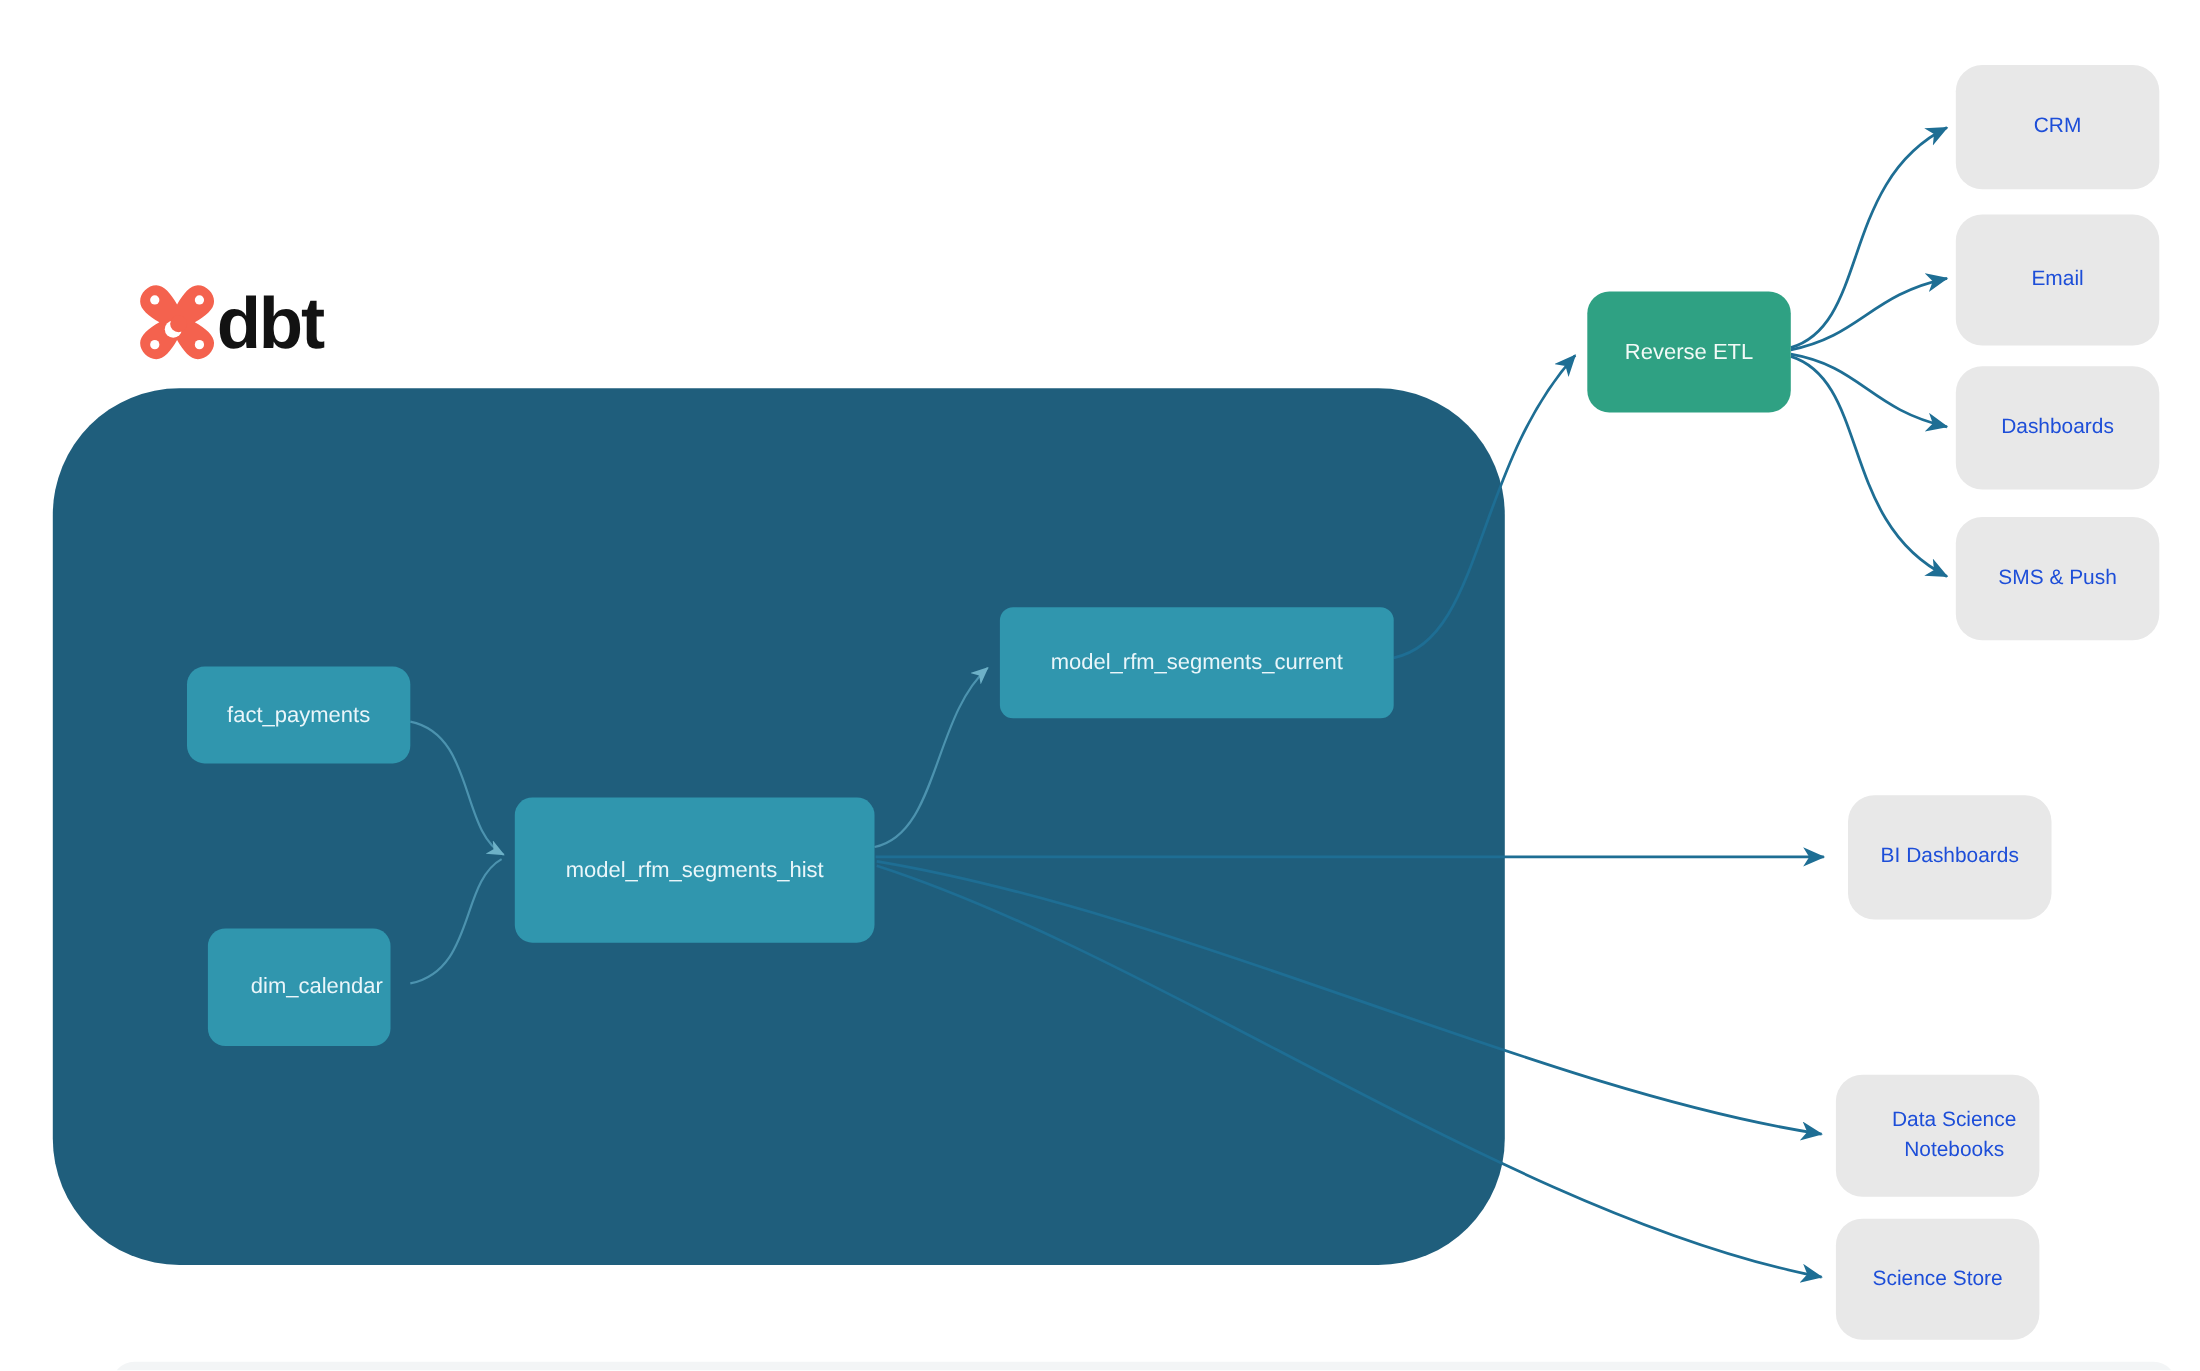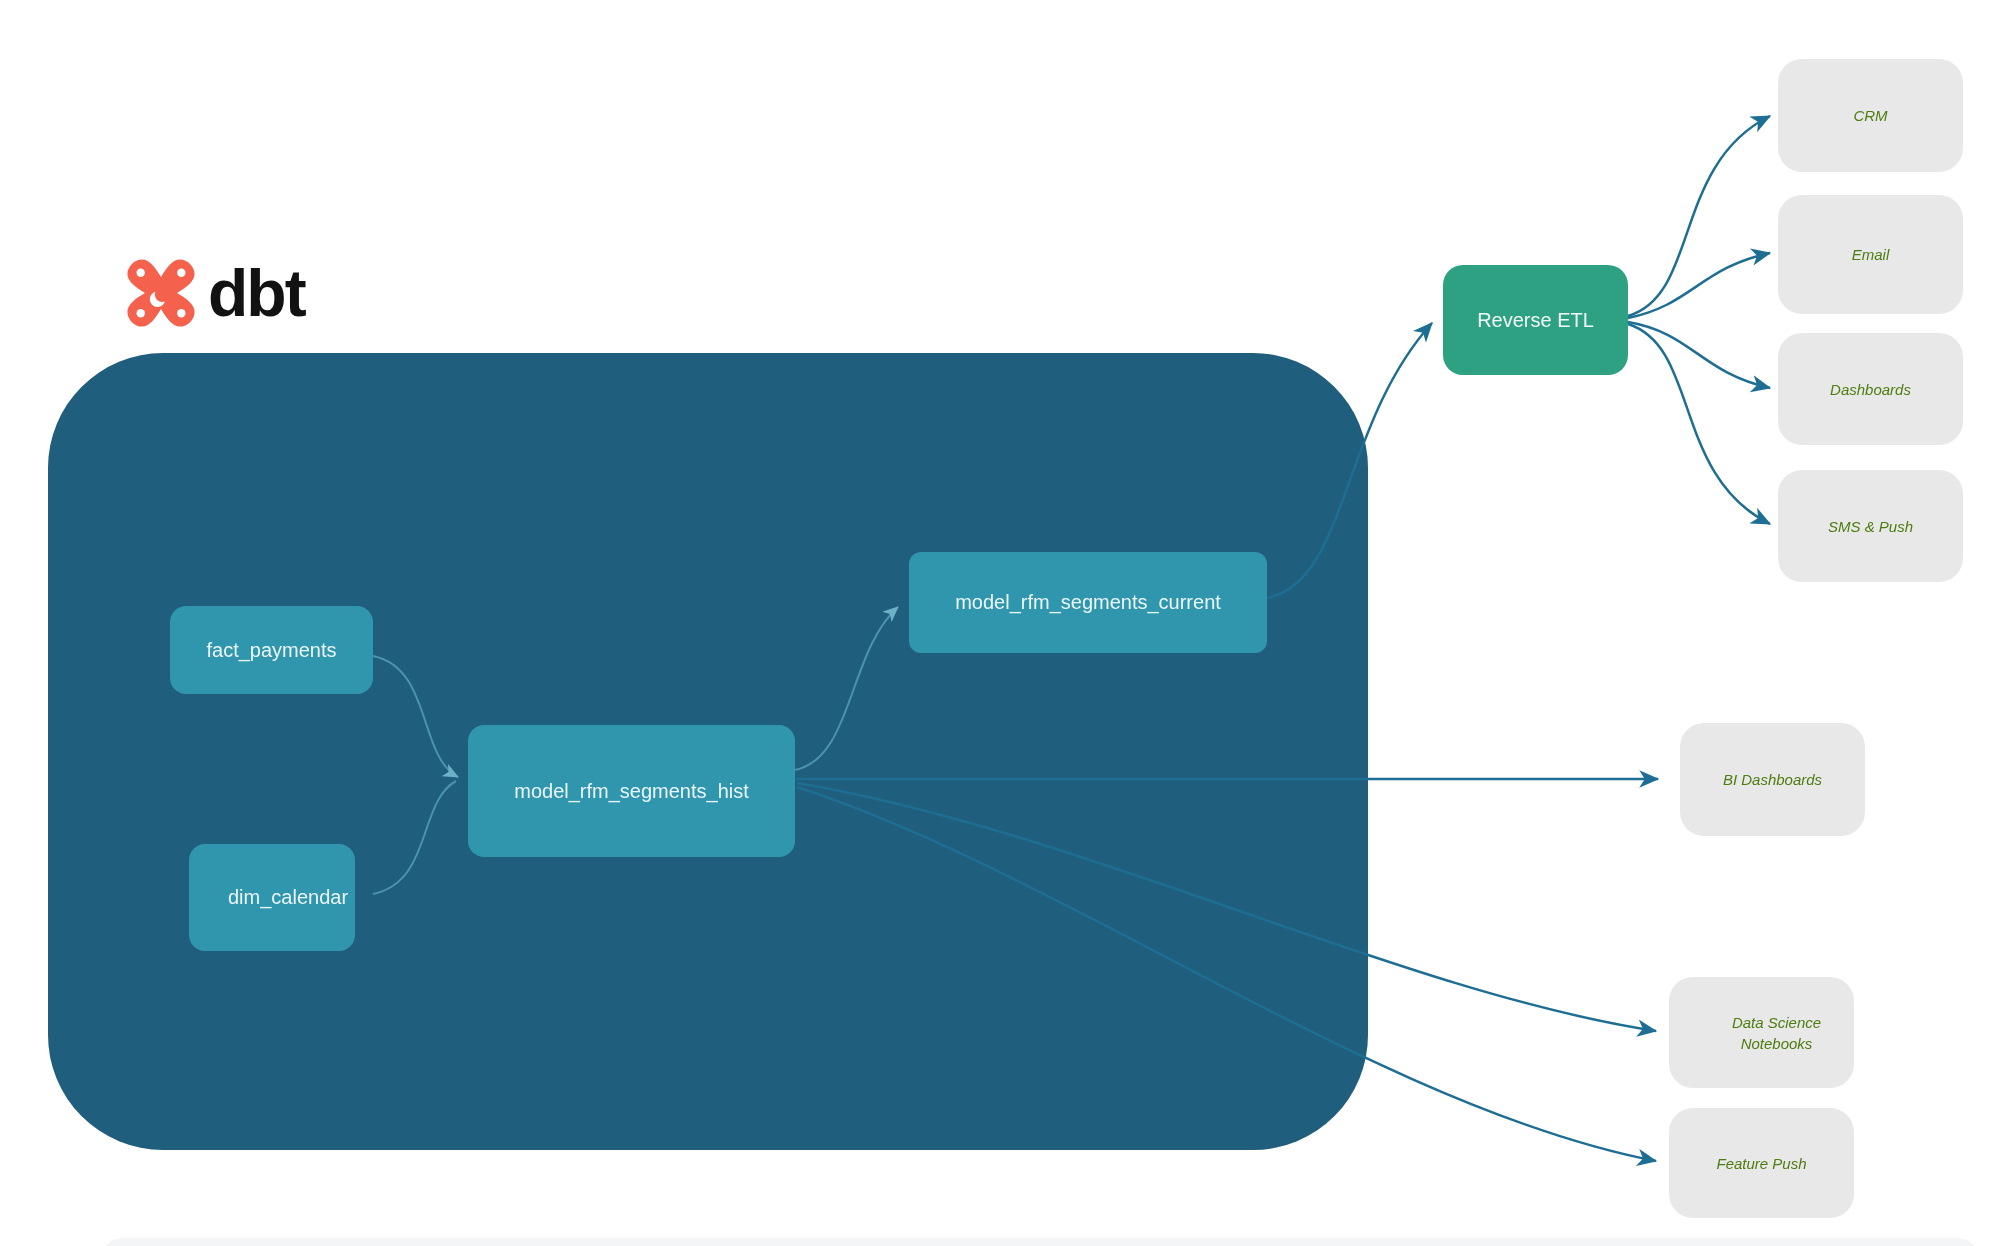--- a/index.html
+++ b/index.html
@@ -1,21 +1,21 @@
 <!DOCTYPE html>
 <html><head>
 <meta charset="utf-8">
 <style>
   html,body{margin:0;padding:0;background:#ffffff;}
   .stage{
     position:relative;width:2000px;height:1246px;overflow:hidden;
     background:#ffffff;font-family:"Liberation Sans",sans-serif;
   }
   
-  .logo{position:absolute;left:126px;top:258px;display:flex;align-items:flex-start;gap:12px;}
+  .logo{position:absolute;left:126px;top:258px;display:flex;align-items:flex-start;gap:1px;}
   .logo-icon{width:70px;height:70px;display:block;}
   .logo-word{font-size:66px;font-weight:bold;color:#121212;letter-spacing:-2px;line-height:70px;}
   
   .dbt-container{
     position:absolute;left:48px;top:353px;width:1320px;height:797px;
     background:#1f5e7c;border-radius:115px;z-index:1;
   }
   
   .edges{position:absolute;left:0;top:0;z-index:2;}
   
@@ -30,22 +30,22 @@
   .n-current{left:909px;top:552px;width:358px;height:101px;border-radius:12px;}
   
   .n-retl{
     position:absolute;left:1443px;top:265px;width:185px;height:110px;z-index:3;
     background:#2fa183;border-radius:20px;color:#f2faf7;font-size:20px;
     display:flex;align-items:center;justify-content:center;
   }
   
   .gray{
     position:absolute;z-index:3;background:#e8e8e8;border-radius:24px;
-    color:#4d7c0f;font-size:15px;display:flex;align-items:center;justify-content:center;
-    text-align:center;box-sizing:border-box;padding:0 18px;line-height:1.4;font-style:italic;
+    color:#1d4ed8;font-size:19px;display:flex;align-items:center;justify-content:center;
+    text-align:center;box-sizing:border-box;padding:0 18px;line-height:1.4;
   }
   .g-crm {left:1778px;top:59px; width:185px;height:113px;}
   .g-email{left:1778px;top:195px;width:185px;height:119px;}
   .g-adv {left:1778px;top:333px;width:185px;height:112px;}
   .g-sms {left:1778px;top:470px;width:185px;height:112px;}
   .g-bi  {left:1680px;top:723px;width:185px;height:113px;}
   .g-ds  {left:1669px;top:977px;width:185px;height:111px;padding-left:48px;}
   .g-fs  {left:1669px;top:1108px;width:185px;height:110px;}
   
   .bottom-strip{
@@ -133,18 +133,18 @@
       <span>SMS &amp; Push</span>
     </div>
 
   <div class="gray g-bi">
       <span>BI Dashboards</span>
     </div>
   <div class="gray g-ds">
       <span>Data Science Notebooks</span>
     </div>
   <div class="gray g-fs">
-      <span>Feature Push</span>
+      <span>Science Store</span>
     </div>
 
   <div class="bottom-strip"></div>
 
 </div>
 
 </body></html>

